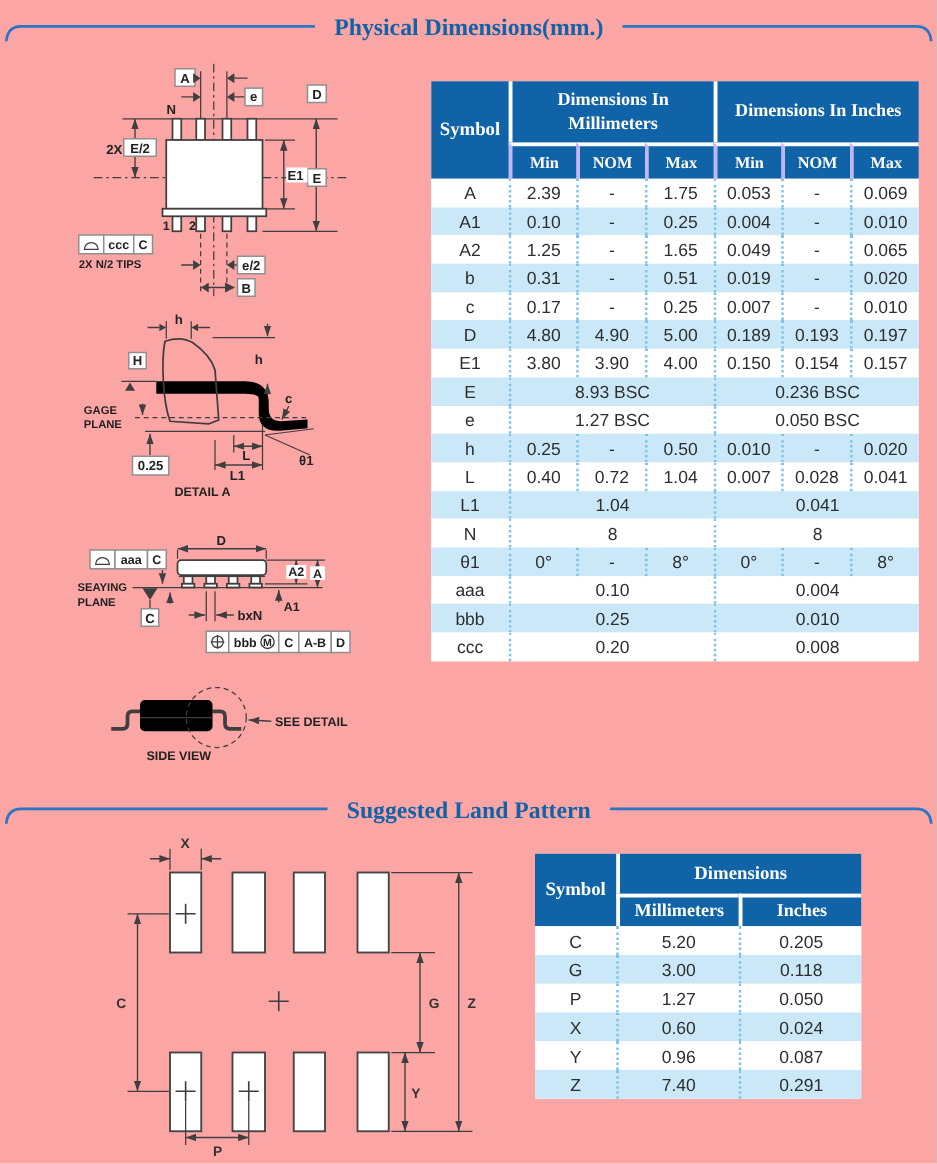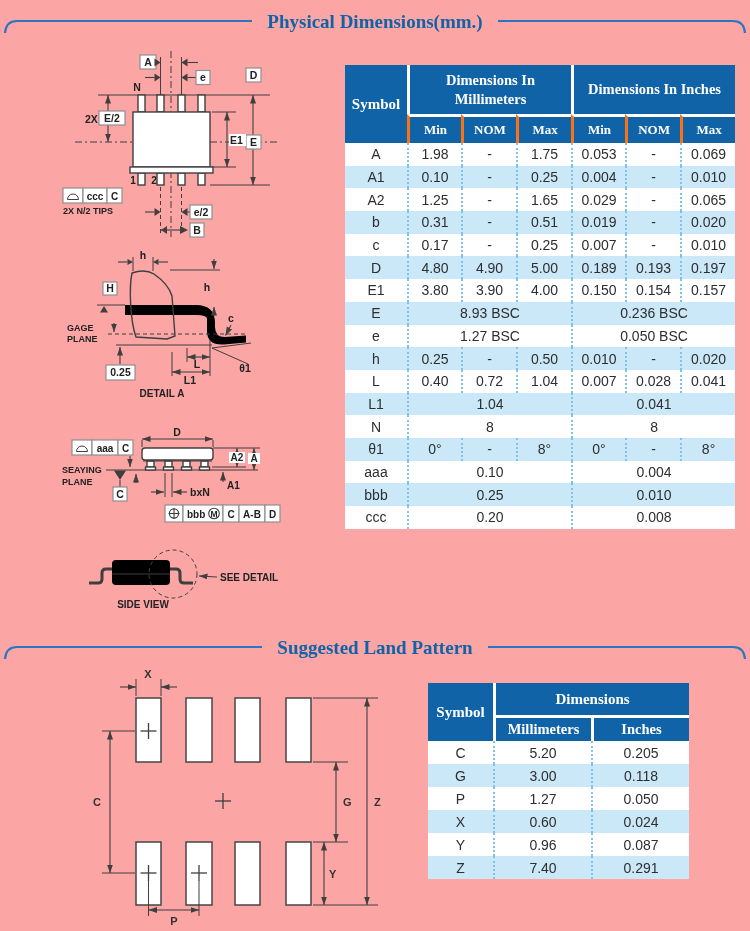--- a/index.html
+++ b/index.html
@@ -25,21 +25,21 @@
   .wbg{fill:#fff;stroke:none;}
   .oln{stroke:#3f3f3f;fill:none;}
   
   table{border-collapse:separate;border-spacing:0;table-layout:fixed;background:#fff;}
   th{background:#1063a6;color:#fff;font-family:"Liberation Serif",serif;font-weight:bold;
      text-align:center;vertical-align:middle;padding:0;}
   td{text-align:center;vertical-align:middle;padding:0;color:#2e2e2e;font-size:14px;}
   .dim-table{width:390px;}
   .dim-table th.grp{font-size:14.5px;border-left:3px solid #fff;height:49px;line-height:1.25;}
   .dim-table th.symh{font-size:15px;}
-  .dim-table th.sub{font-size:13px;border-left:3px solid #f97316;border-top:3px solid #fff;height:26px;}
+  .dim-table th.sub{font-size:13px;border-left:3px solid #c4b5fd;border-top:3px solid #fff;height:26px;}
   .dim-table td{height:22.7px;}
   .dim-table td.v, .dim-table td.sp{border-left:2px dotted #80c3e8;}
   .land-table{width:261px;}
   .land-table th.grp{font-size:15px;border-left:3px solid #fff;height:32px;margin-left:48px;}
   .land-table th.symh{font-size:15px;}
   .land-table th.sub{font-size:14.5px;border-left:3px solid #fff;border-top:3px solid #fff;height:23px;font-family:Liberation Serif, serif;}
   .land-table td{height:23px;}
   .land-table td.v{border-left:2px dotted #80c3e8;}
   tbody tr:nth-child(even) td{background:#cae8f8;}
   tbody tr:nth-child(odd) td{background:#ffffff;}
@@ -301,42 +301,42 @@
         <th class="sub">NOM</th>
         <th class="sub">Max</th>
         <th class="sub">Min</th>
         <th class="sub">NOM</th>
         <th class="sub">Max</th>
       </tr>
     </thead>
     <tbody>
       <tr>
           <td>A</td>
-          <td class="v">1.98</td>
+          <td class="v">2.39</td>
           <td class="v">-</td>
           <td class="v">1.75</td>
           <td class="v">0.053</td>
           <td class="v">-</td>
           <td class="v">0.069</td>
         </tr>
       <tr>
           <td>A1</td>
           <td class="v">0.10</td>
           <td class="v">-</td>
           <td class="v">0.25</td>
           <td class="v">0.004</td>
           <td class="v">-</td>
           <td class="v">0.010</td>
         </tr>
       <tr>
           <td>A2</td>
           <td class="v">1.25</td>
           <td class="v">-</td>
           <td class="v">1.65</td>
-          <td class="v">0.029</td>
+          <td class="v">0.049</td>
           <td class="v">-</td>
           <td class="v">0.065</td>
         </tr>
       <tr>
           <td>b</td>
           <td class="v">0.31</td>
           <td class="v">-</td>
           <td class="v">0.51</td>
           <td class="v">0.019</td>
           <td class="v">-</td>

